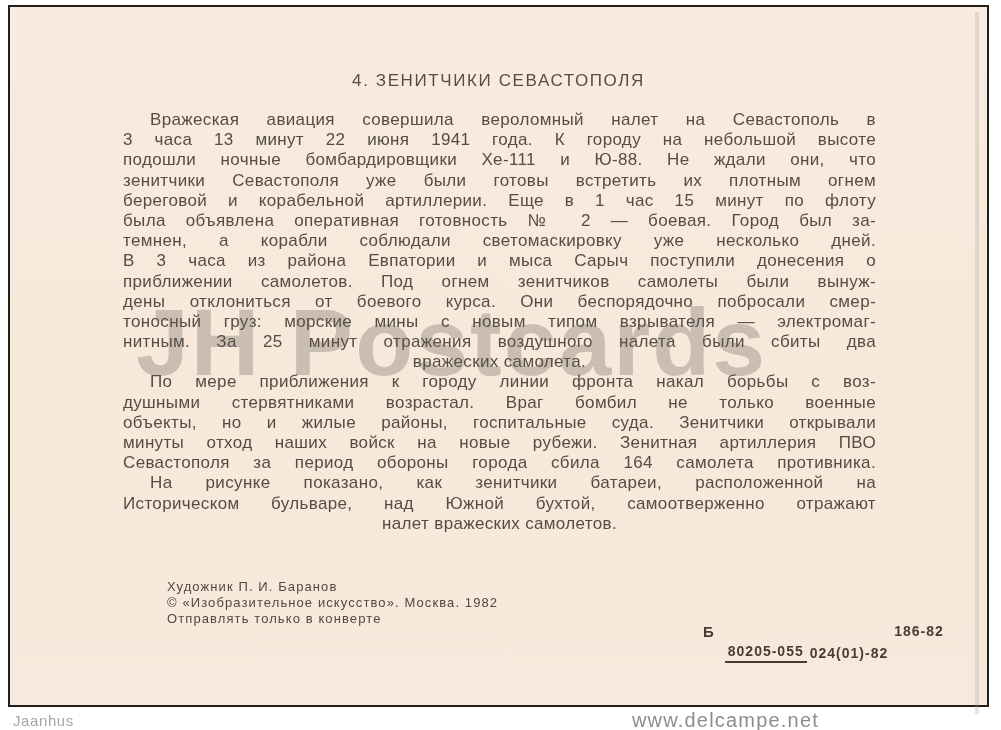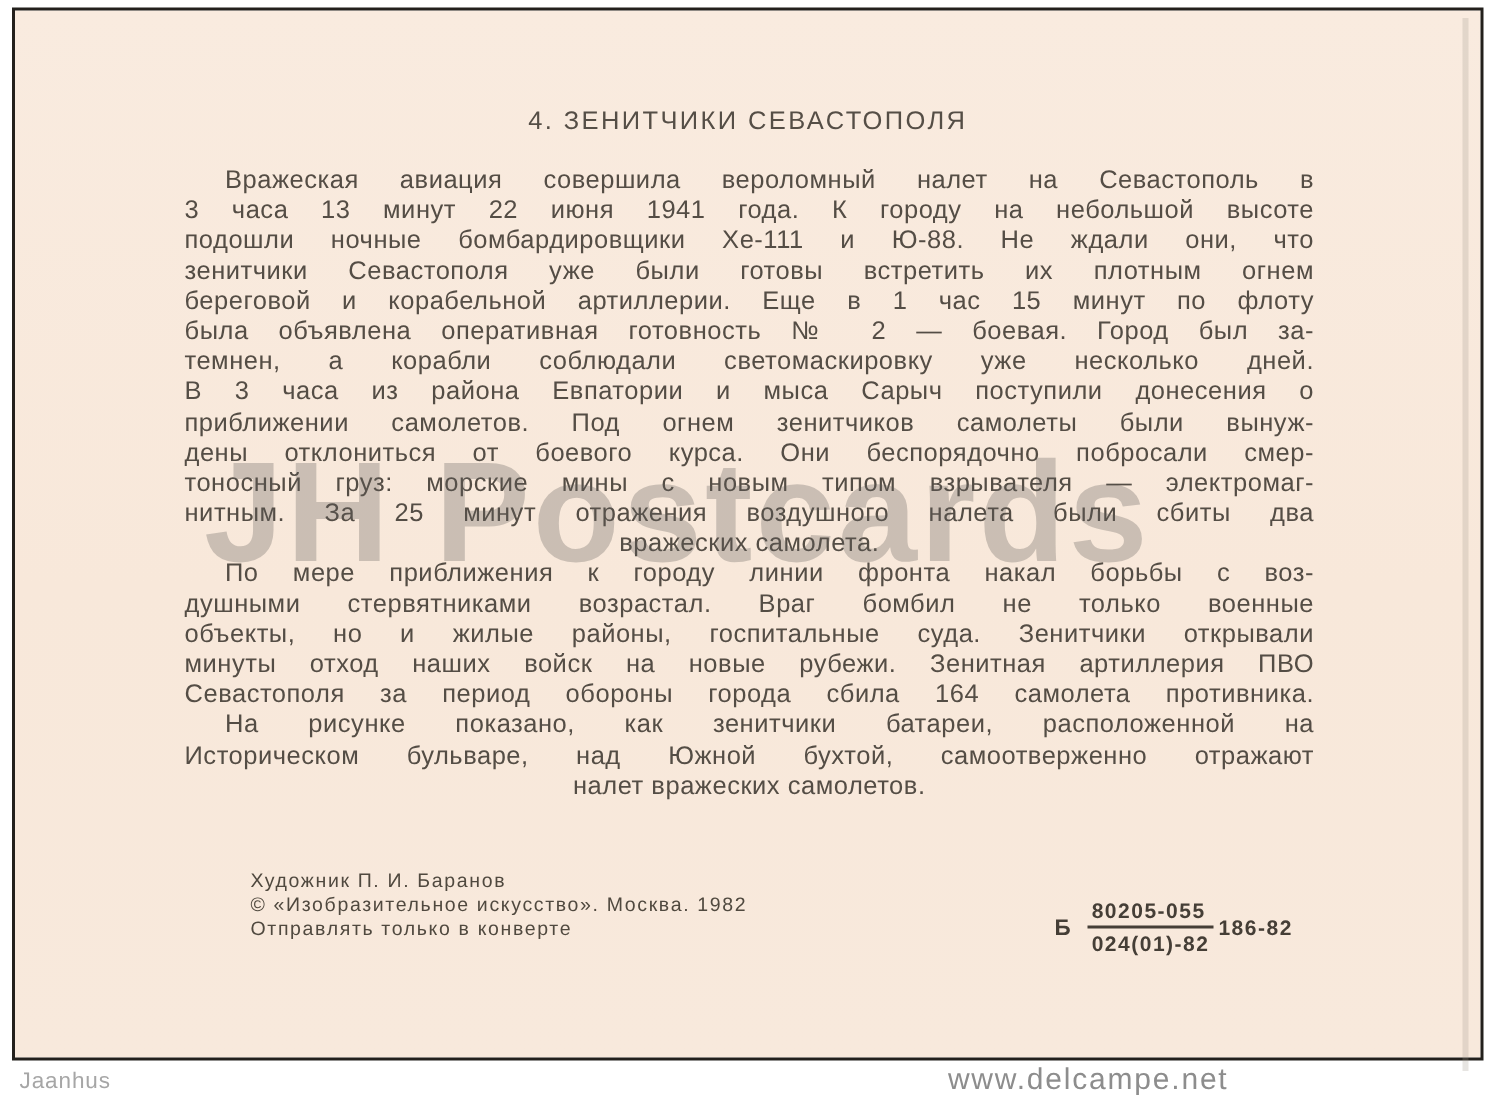--- a/index.html
+++ b/index.html
@@ -69,21 +69,21 @@
     left: 693px;
     top: 592px;
     display: flex;
     align-items: center;
     font-size: 14px;
     font-weight: bold;
     letter-spacing: 1px;
     color: #453e36;
   }
   .catalog .prefix { font-size: 15px; margin-right: 10px; }
-  .catalog .frac { display: flex; flex-direction: column; }
+  .catalog .frac { display: flex; flex-direction: row; margin-top: 44px; }
   .catalog .num { padding: 0 3px 2px 3px; border-bottom: 2px solid #453e36; }
   .catalog .den { padding: 2px 3px 0 3px; }
   .catalog .suffix { margin-left: 3px; }
   .wm-center {
     position: absolute;
     left: 136px;
     top: 288px;
     font-size: 95px;
     font-weight: bold;
     letter-spacing: 2px;

